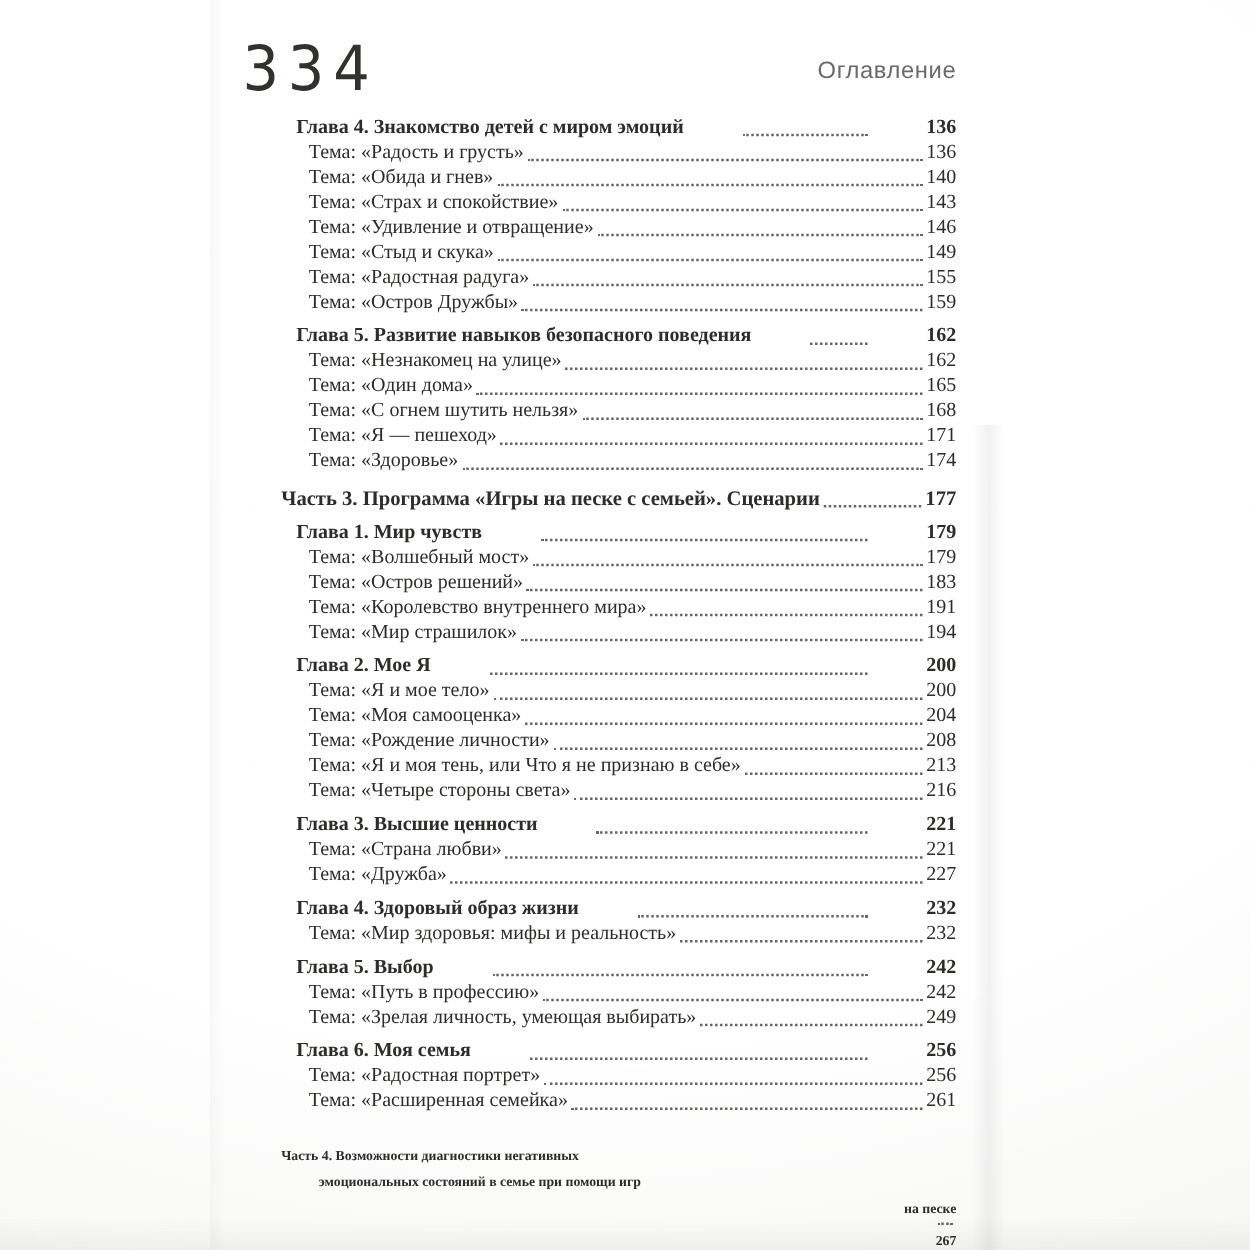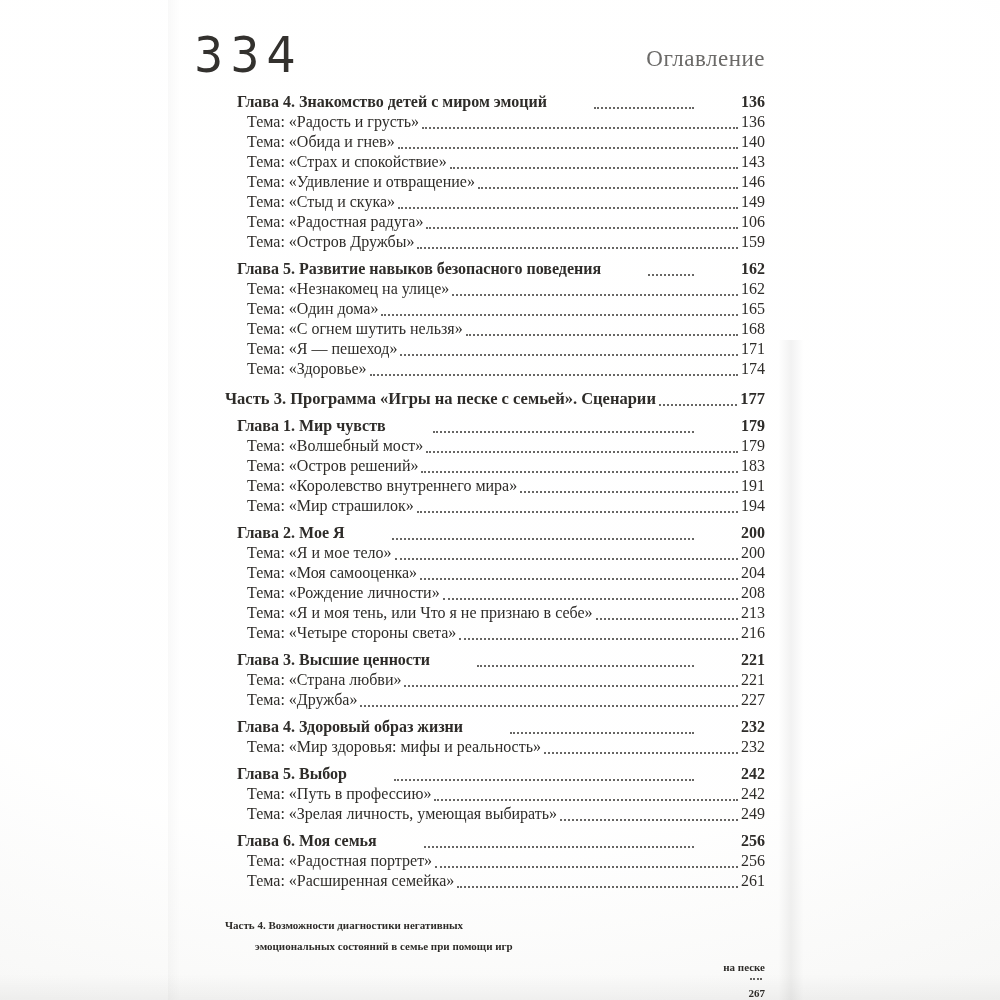--- a/index.html
+++ b/index.html
@@ -30,22 +30,22 @@
 
   .folio {
     position:absolute; left:194px; top:28px;
     font-family:"DejaVu Sans","Liberation Sans",sans-serif;
     font-size:46px; font-weight:400; letter-spacing:7px; color:#33312e;
     transform:scaleY(1.08);
   }
   .running-head {
     position:absolute; left:225px; top:46px; width:540px;
     text-align:right;
-    font-family:Liberation Serif, serif;
-    font-size:23px; color:#6b6a68; letter-spacing:.5px;
+    font-family:Liberation Sans, sans-serif;
+    font-size:19px; color:#6b6a68; letter-spacing:.5px;
   }
 
   .toc {
     position:absolute; left:225px; top:92px; width:540px;
     color:#2e2c29;
   }
   .row { display:flex; align-items:flex-end; font-size:16px; line-height:20px; }
   .row .t  { flex:0 1 auto; white-space:nowrap; }
   .leader {
     flex:1 1 auto; min-width:12px;
@@ -103,21 +103,21 @@
       <span class="pg">146</span>
     </div>
   <div class="row topic">
       <span class="t">Тема: «Стыд и скука»</span>
       <span class="leader"></span>
       <span class="pg">149</span>
     </div>
   <div class="row topic">
       <span class="t">Тема: «Радостная радуга»</span>
       <span class="leader"></span>
-      <span class="pg">106</span>
+      <span class="pg">155</span>
     </div>
   <div class="row topic">
       <span class="t">Тема: «Остров Дружбы»</span>
       <span class="leader"></span>
       <span class="pg">159</span>
     </div>
 
   <div class="row chapter gap">
       <span class="t">Глава 5. Развитие навыков безопасного поведения</span>
       <span class="leader"></span>

